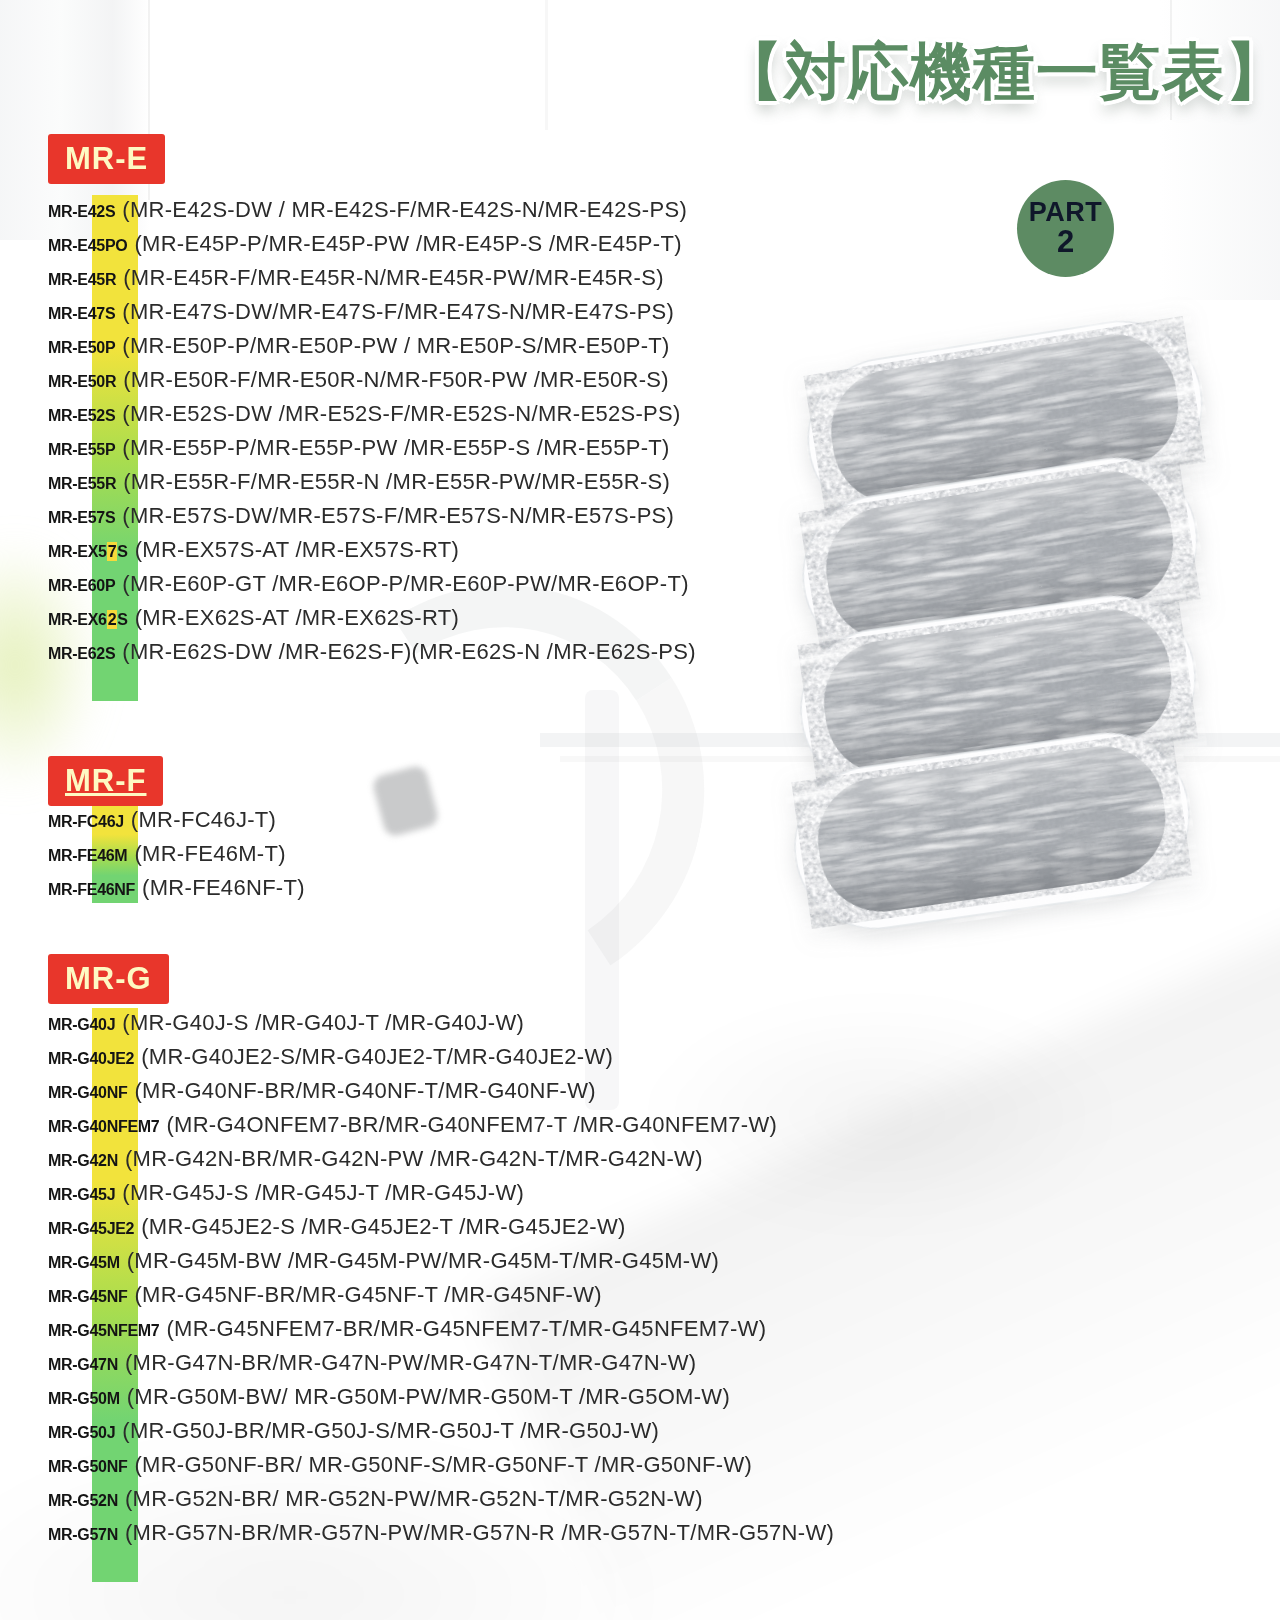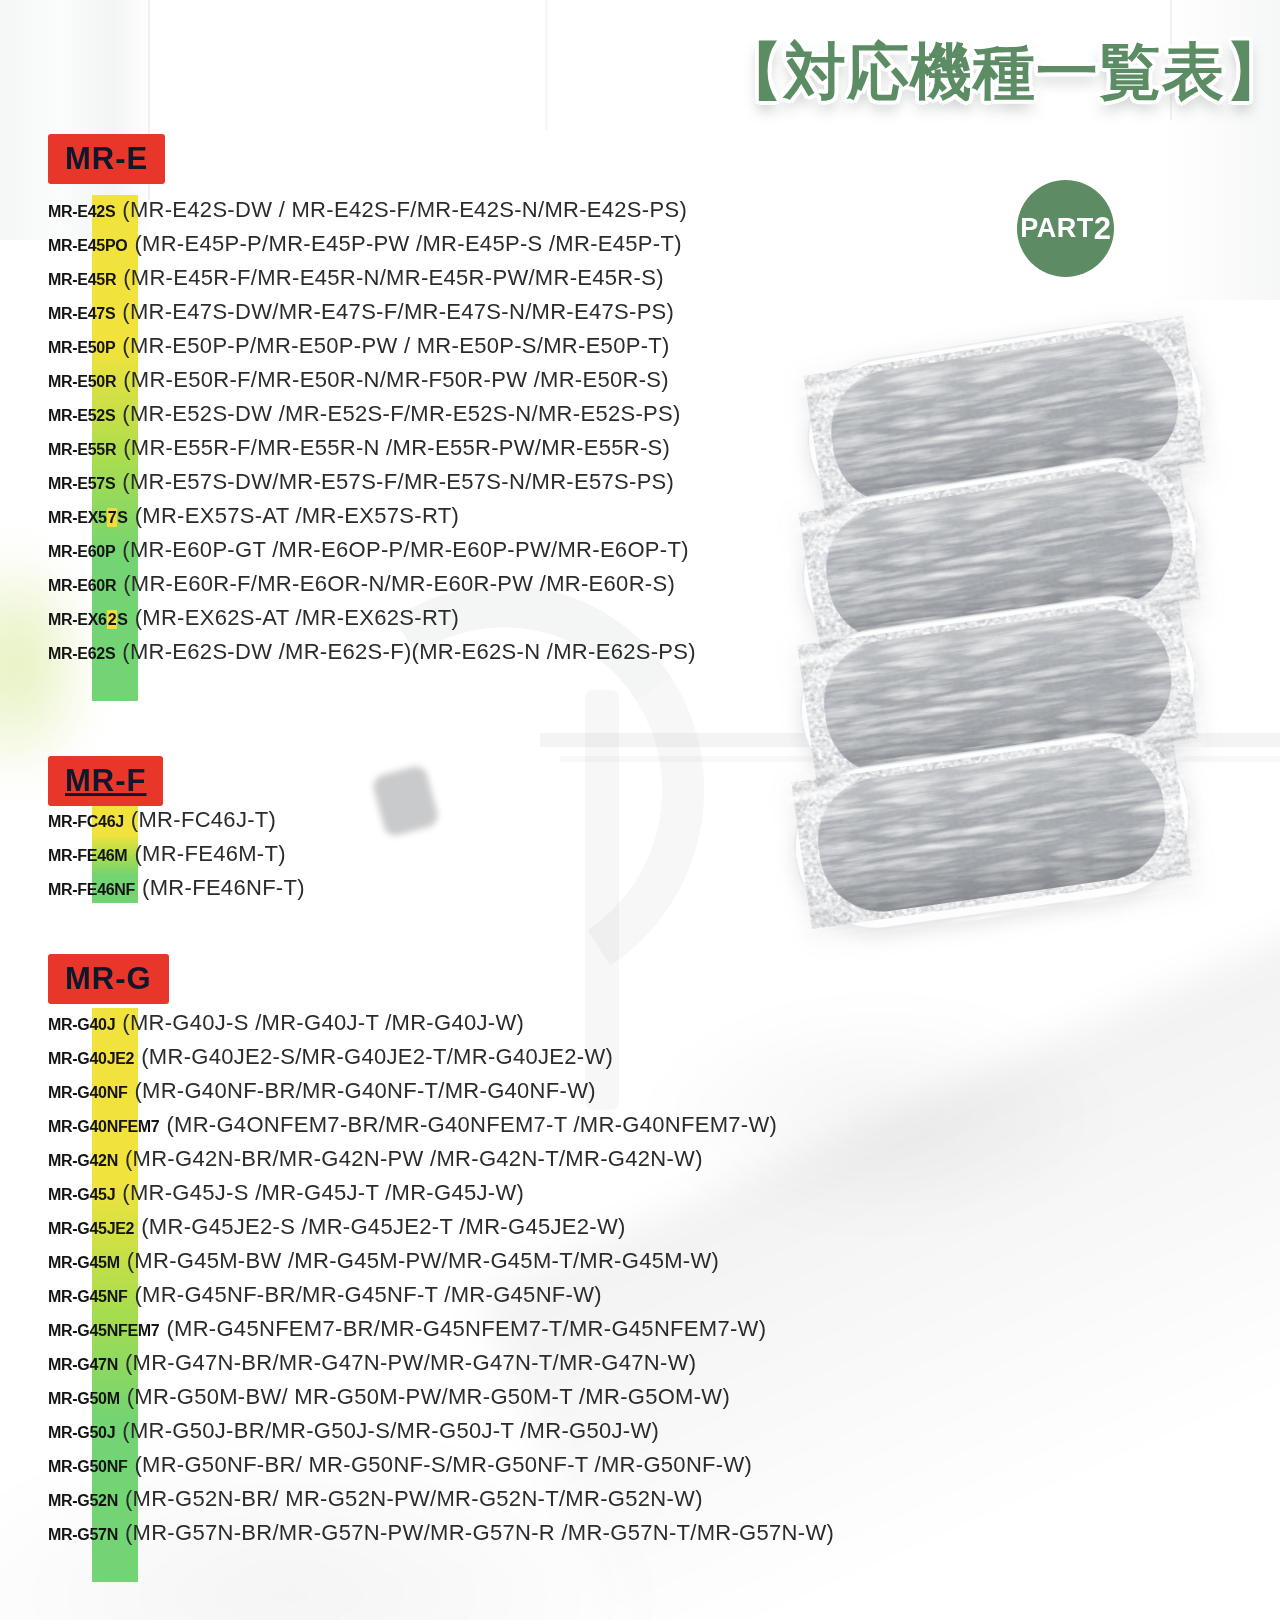--- a/index.html
+++ b/index.html
@@ -40,30 +40,30 @@
     font-size:62px;font-weight:bold;letter-spacing:1px;color:#5b8c63;
     text-shadow:
       -3px -3px 0 #fff, 3px -3px 0 #fff, -3px 3px 0 #fff, 3px 3px 0 #fff,
       -4px 0 0 #fff, 4px 0 0 #fff, 0 -4px 0 #fff, 0 4px 0 #fff,
       0 9px 14px rgba(110,125,115,0.45);
   }
 
   
   #part-circle{
     position:absolute;left:1017px;top:180px;width:97px;height:97px;border-radius:50%;
-    background:#5d8b63;color:#ffffff;z-index:3;
-    display:flex;align-items:center;justify-content:center;
+    background:#5d8b63;color:#0f172a;z-index:3;
+    display:flex;flex-direction:column;align-items:center;justify-content:center;
     font-weight:bold;line-height:1.02;
   }
   #part-circle .pc1{font-size:27px;letter-spacing:.5px;}
   #part-circle .pc2{font-size:31px;}
 
   
   .badge{
-    position:absolute;left:48px;z-index:3;background:#e8362b;color:#0f172a;
+    position:absolute;left:48px;z-index:3;background:#e8362b;color:#fef9c3;
     font-weight:bold;font-size:31px;line-height:1;padding:9px 17px 10px 17px;
     border-radius:3px;letter-spacing:1px;
   }
   .badge-e{top:134px;}
   .badge-f{top:756px;text-decoration:underline;}
   .badge-g{top:954px;}
 
   
   .list{position:absolute;left:48px;z-index:2;}
   .list-e{top:193px;height:510px;}
@@ -119,25 +119,25 @@
 <div class="list list-e">
   <div class="stripe"></div>
   <div class="rows">
       <div class="row"><span class="model"><span>MR-E42S</span></span><span class="variants">(MR-E42S-DW / MR-E42S-F/MR-E42S-N/MR-E42S-PS)</span></div>
       <div class="row"><span class="model"><span>MR-E45PO</span></span><span class="variants">(MR-E45P-P/MR-E45P-PW /MR-E45P-S /MR-E45P-T)</span></div>
       <div class="row"><span class="model"><span>MR-E45R</span></span><span class="variants">(MR-E45R-F/MR-E45R-N/MR-E45R-PW/MR-E45R-S)</span></div>
       <div class="row"><span class="model"><span>MR-E47S</span></span><span class="variants">(MR-E47S-DW/MR-E47S-F/MR-E47S-N/MR-E47S-PS)</span></div>
       <div class="row"><span class="model"><span>MR-E50P</span></span><span class="variants">(MR-E50P-P/MR-E50P-PW / MR-E50P-S/MR-E50P-T)</span></div>
       <div class="row"><span class="model"><span>MR-E50R</span></span><span class="variants">(MR-E50R-F/MR-E50R-N/MR-F50R-PW /MR-E50R-S)</span></div>
       <div class="row"><span class="model"><span>MR-E52S</span></span><span class="variants">(MR-E52S-DW /MR-E52S-F/MR-E52S-N/MR-E52S-PS)</span></div>
+      <div class="row"><span class="model"><span>MR-E55P</span></span><span class="variants">(MR-E55P-P/MR-E55P-PW /MR-E55P-S /MR-E55P-T)</span></div>
       <div class="row"><span class="model"><span>MR-E55R</span></span><span class="variants">(MR-E55R-F/MR-E55R-N /MR-E55R-PW/MR-E55R-S)</span></div>
       <div class="row"><span class="model"><span>MR-E57S</span></span><span class="variants">(MR-E57S-DW/MR-E57S-F/MR-E57S-N/MR-E57S-PS)</span></div>
       <div class="row"><span class="model"><span>MR-EX5</span><span class="hl">7</span><span>S</span></span><span class="variants">(MR-EX57S-AT /MR-EX57S-RT)</span></div>
       <div class="row"><span class="model"><span>MR-E60P</span></span><span class="variants">(MR-E60P-GT /MR-E6OP-P/MR-E60P-PW/MR-E6OP-T)</span></div>
-      <div class="row"><span class="model"><span>MR-E60R</span></span><span class="variants">(MR-E60R-F/MR-E6OR-N/MR-E60R-PW /MR-E60R-S)</span></div>
       <div class="row"><span class="model"><span>MR-EX6</span><span class="hl">2</span><span>S</span></span><span class="variants">(MR-EX62S-AT /MR-EX62S-RT)</span></div>
       <div class="row"><span class="model"><span>MR-E62S</span></span><span class="variants">(MR-E62S-DW /MR-E62S-F)(MR-E62S-N /MR-E62S-PS)</span></div>
     </div>
 </div>
 <div class="list list-f">
   <div class="stripe"></div>
   <div class="rows">
       <div class="row"><span class="model"><span>MR-FC46J</span></span><span class="variants">(MR-FC46J-T)</span></div>
       <div class="row"><span class="model"><span>MR-FE46M</span></span><span class="variants">(MR-FE46M-T)</span></div>
       <div class="row"><span class="model"><span>MR-FE46NF</span></span><span class="variants">(MR-FE46NF-T)</span></div>

